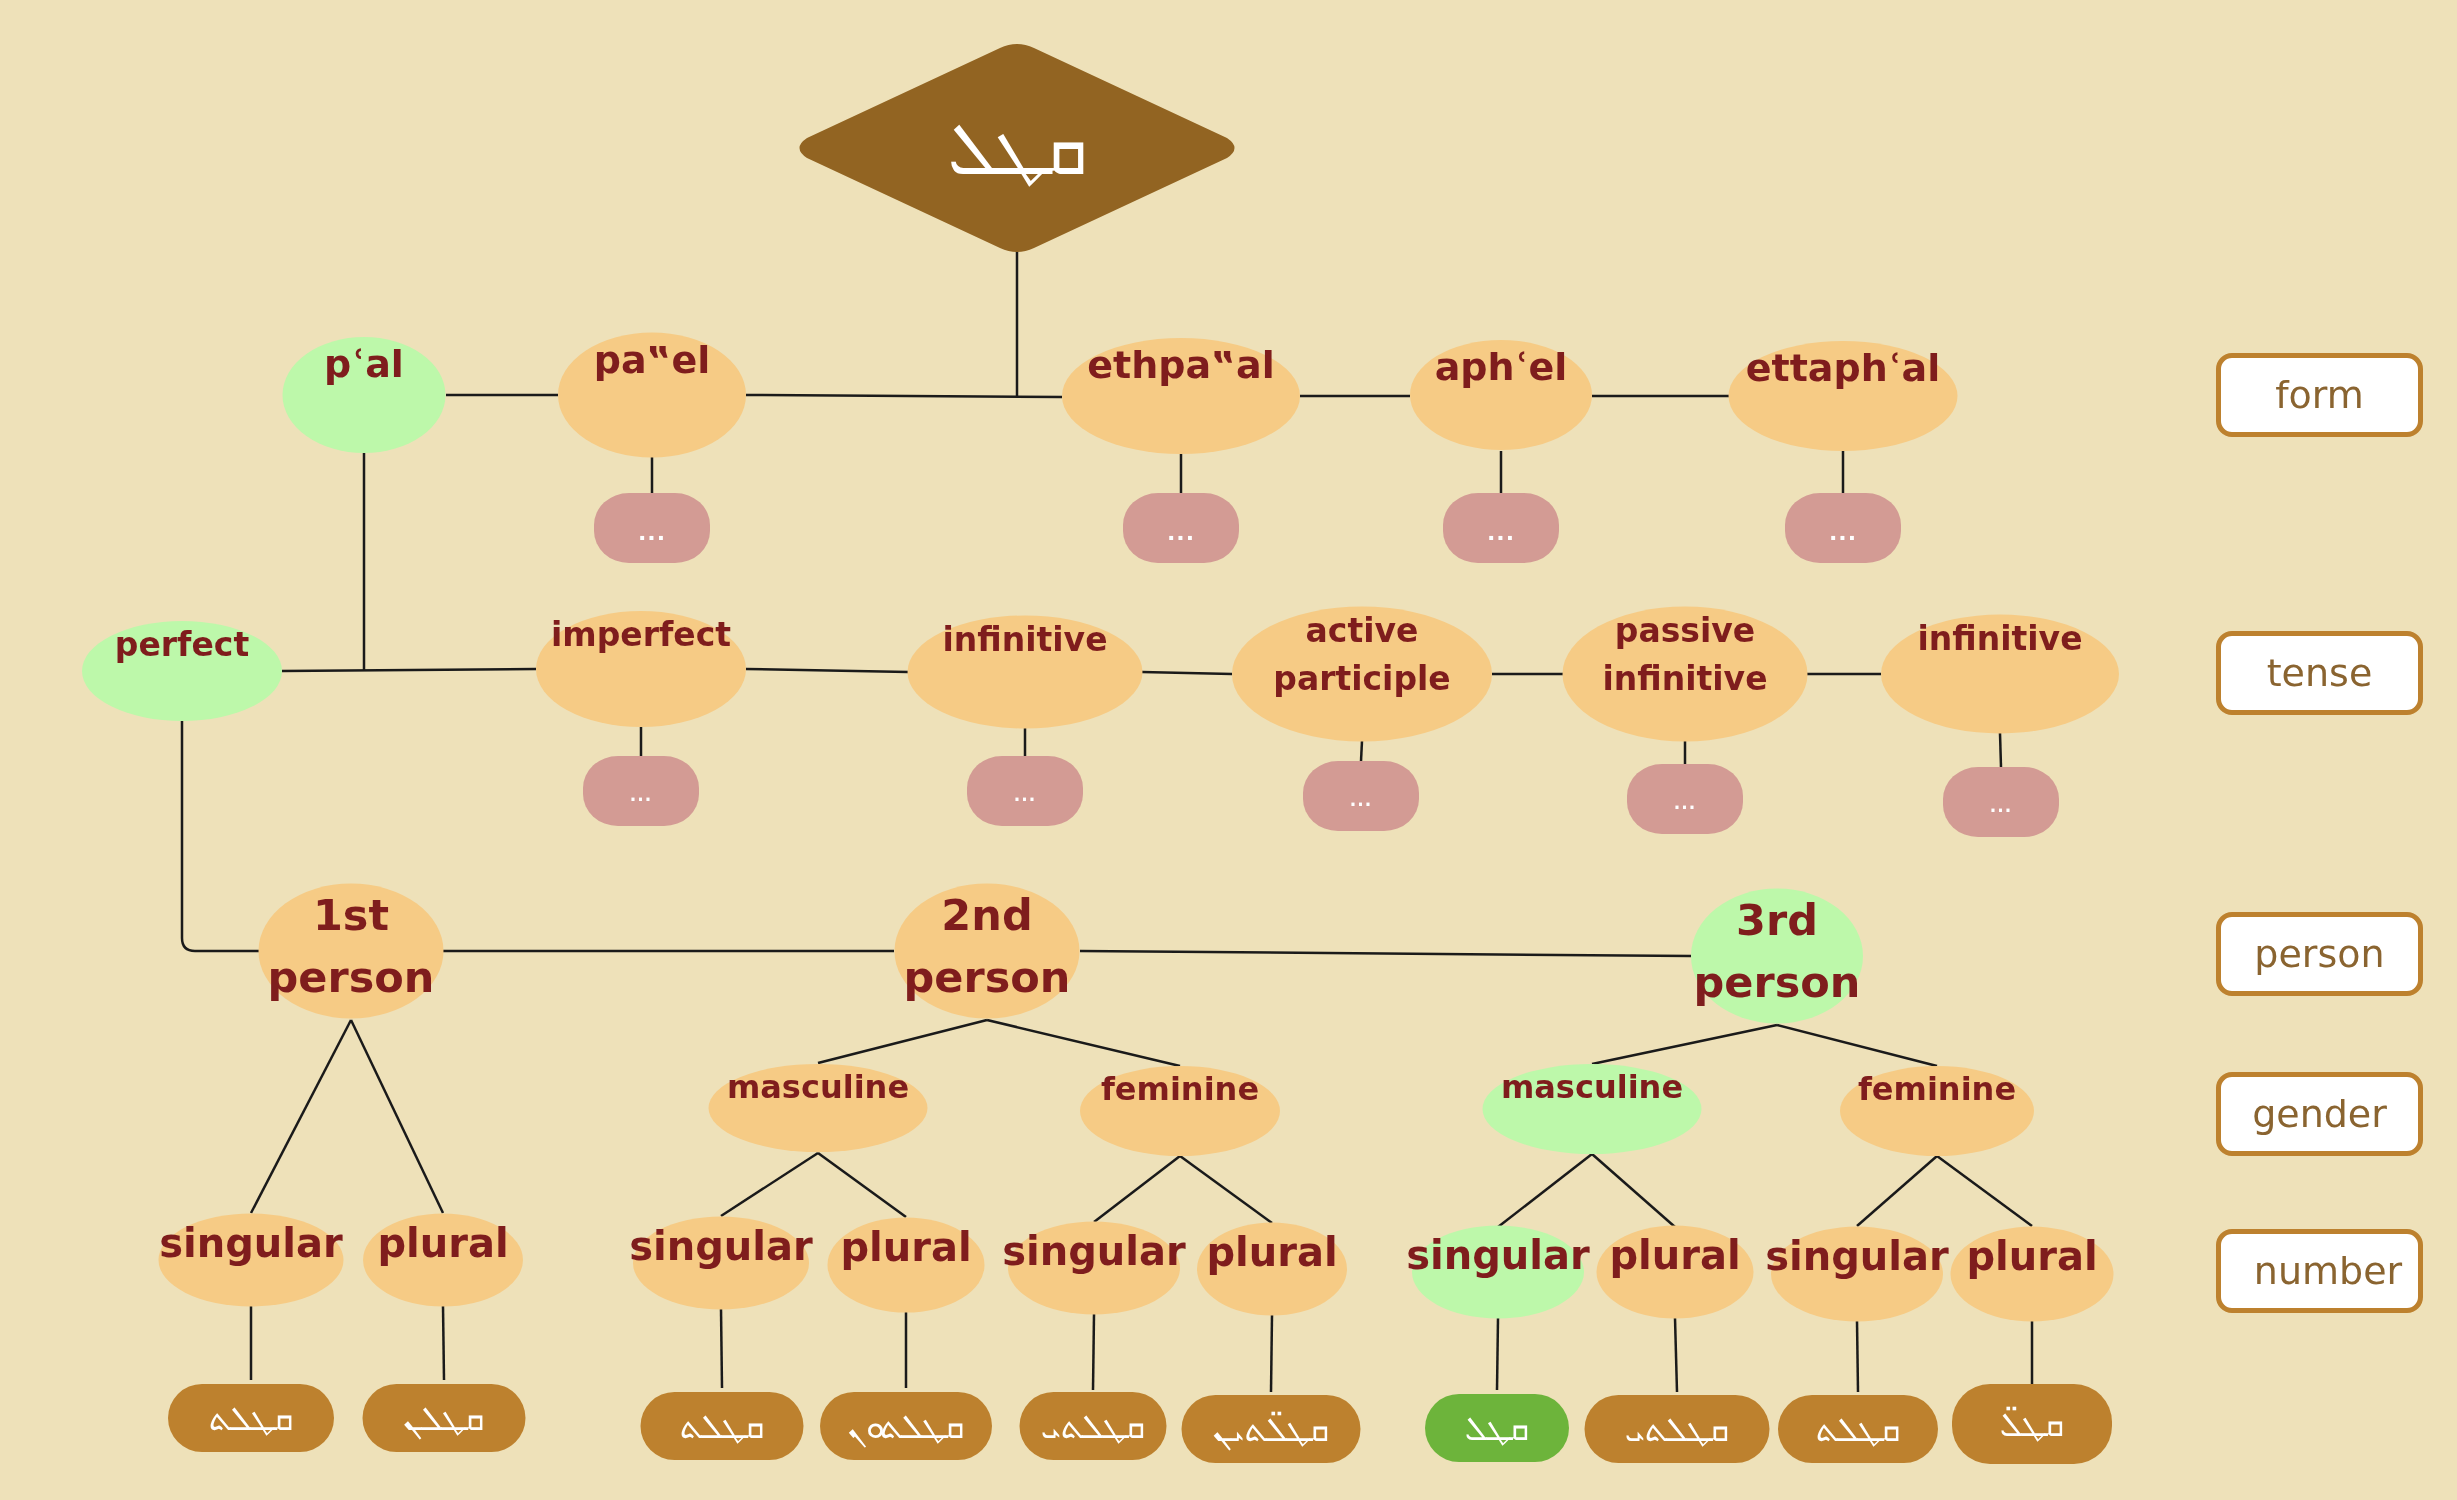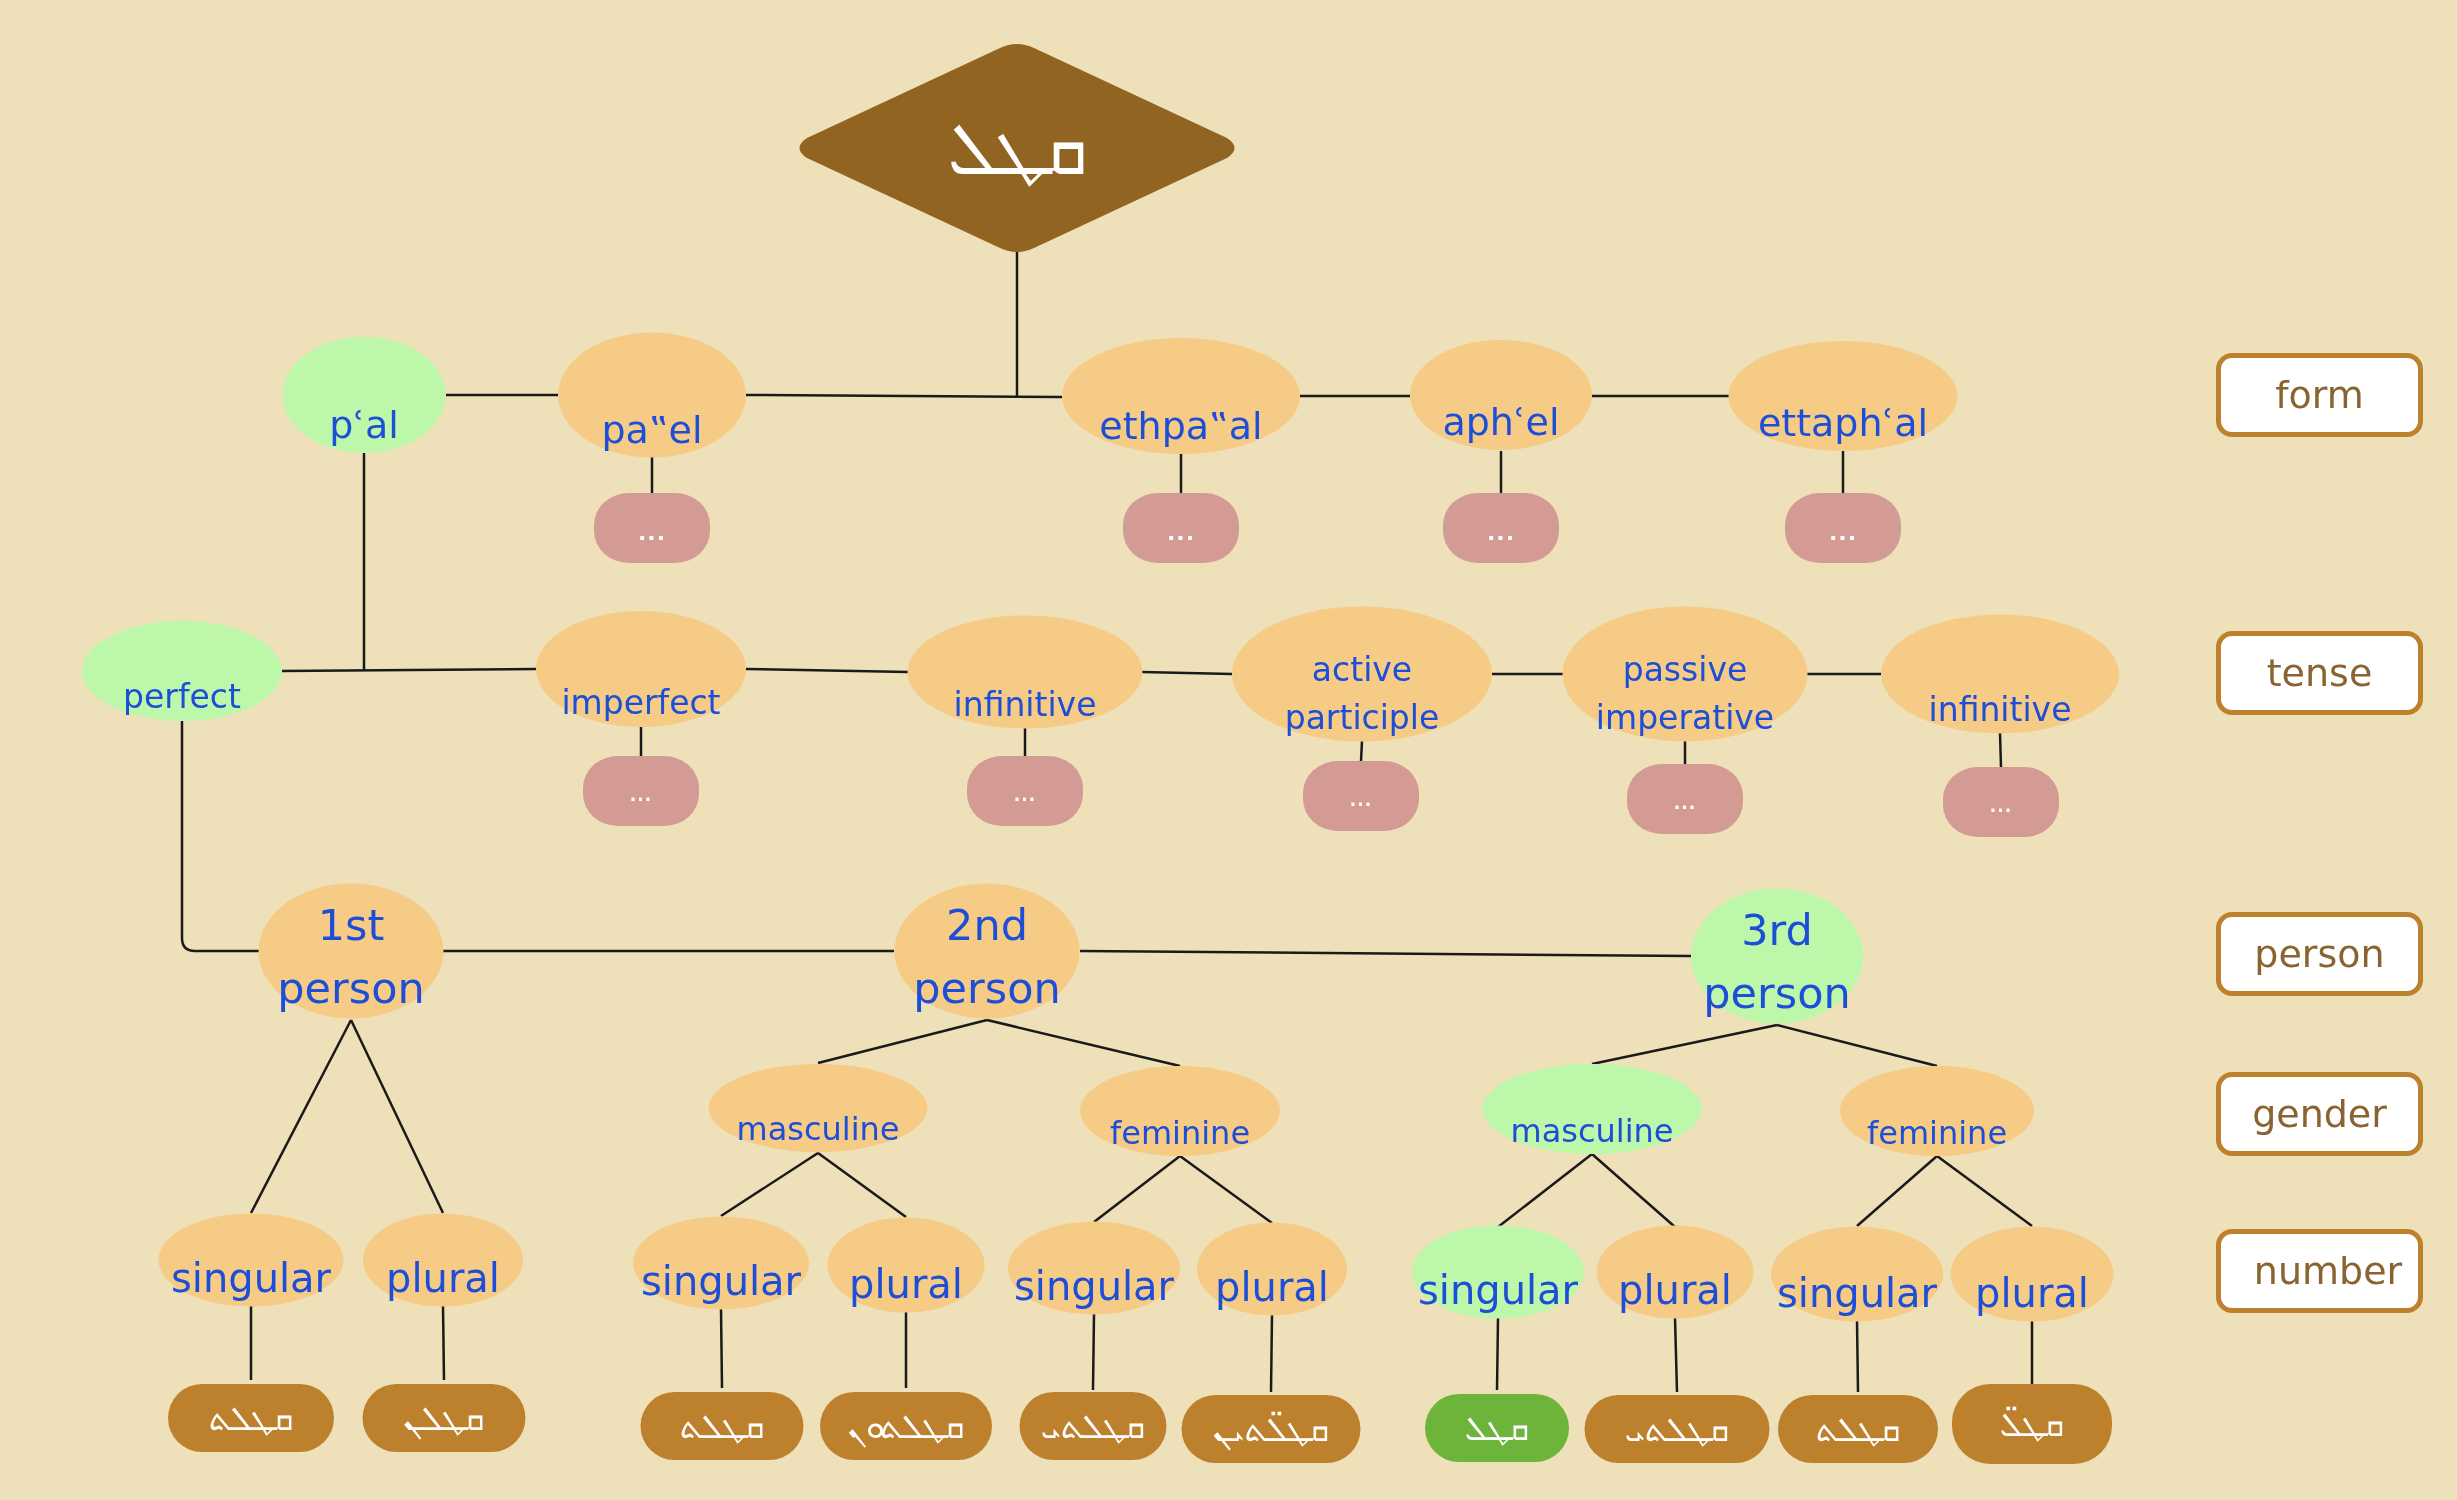--- a/index.html
+++ b/index.html
@@ -1,20 +1,20 @@
 <!DOCTYPE html>
 <html><head>
 <meta charset="utf-8">
 <style>
   html, body { margin:0; padding:0; }
   body { width:2457px; height:1500px; background:#EEE1B9; position:relative; overflow:hidden;
          font-family:"DejaVu Sans", "Liberation Sans", sans-serif; }
   #canvas { position:absolute; left:0; top:0; width:2457px; height:1500px; }
-  .node { position:absolute; transform:translate(-50%,-50%); display:flex; align-items:flex-end; justify-content:center;
-          text-align:center; color:#1d4ed8; border-radius:50%; line-height:1.45; box-sizing:border-box; padding:0 6px; }
+  .node { position:absolute; transform:translate(-50%,-50%); display:flex; align-items:flex-start; justify-content:center;
+          text-align:center; color:#7f1d1d; border-radius:50%; line-height:1.45; box-sizing:border-box; padding:0 6px;font-weight:bold; }
   .node.orange { background:#F6CB85; }
   .node.green { background:#BDF8AA; }
   .node .lbl { white-space:pre-line; }
   .f-form { font-size:38px; }
   .f-tense { font-size:33px; }
   .f-person { font-size:43px; }
   .f-gender { font-size:32px; }
   .f-number { font-size:40px; }
   .more { position:absolute; transform:translate(-50%,-50%); width:116px; height:70px; border-radius:35px / 32px;
           background:#D39B94; color:#fff; display:flex; align-items:center; justify-content:center;
@@ -135,21 +135,21 @@
   </div>
 <div class="node orange f-tense" style="left:1025px;top:672px;width:235px;height:113px;">
     <span class="lbl">infinitive</span>
   </div>
 <div class="node orange f-tense" style="left:1362px;top:674px;width:260px;height:135px;">
     <span class="lbl">active
 participle</span>
   </div>
 <div class="node orange f-tense" style="left:1685px;top:674px;width:245px;height:135px;">
     <span class="lbl">passive
-imperative</span>
+infinitive</span>
   </div>
 <div class="node orange f-tense" style="left:2000px;top:674px;width:238px;height:119px;">
     <span class="lbl">infinitive</span>
   </div>
 
 <div class="more" style="left:641px;top:791px;font-size:17px;">...</div>
 <div class="more" style="left:1025px;top:791px;font-size:17px;">...</div>
 <div class="more" style="left:1361px;top:796px;font-size:17px;">...</div>
 <div class="more" style="left:1685px;top:799px;font-size:17px;">...</div>
 <div class="more" style="left:2001px;top:802px;font-size:17px;">...</div>

